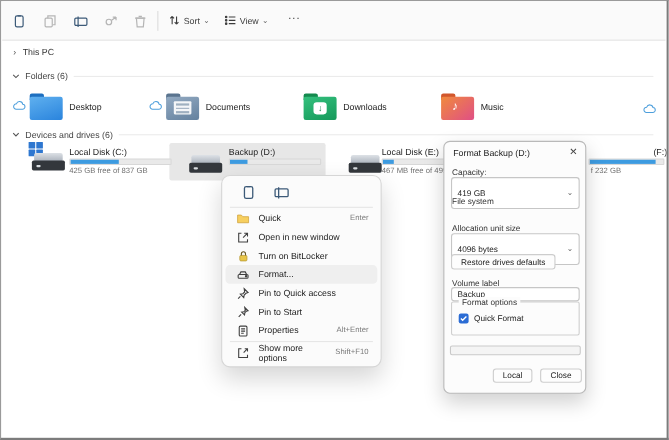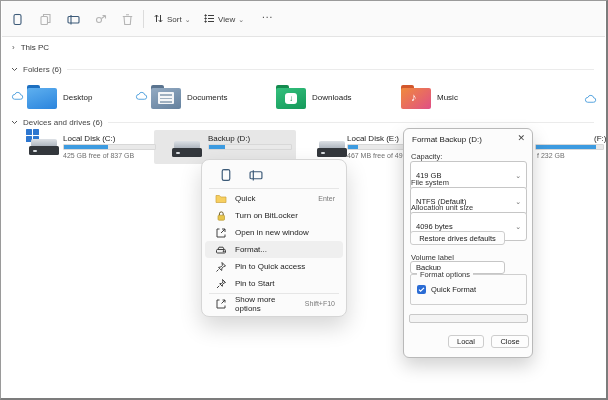--- a/index.html
+++ b/index.html
@@ -72,21 +72,21 @@
   
   .dialog{position:absolute;left:402px;top:127px;width:130px;height:230px;background:#fcfcfc;border:1px solid #b9b9b9;
     border-radius:6px;box-shadow:0 8px 18px rgba(0,0,0,.18);z-index:30;}
   .dtitle{position:absolute;left:8px;top:6px;font-size:8px;color:#1b1b1b;}
   .dclose{position:absolute;right:7px;top:4px;font-size:9px;color:#444;cursor:default;}
   .dlab{position:absolute;left:7px;font-size:7.5px;color:#333;}
   .dd{position:absolute;left:6px;width:117px;height:29px;background:#fff;border:1px solid #c6c6c6;border-radius:3px;
     font-size:7.5px;color:#222;display:flex;align-items:center;justify-content:space-between;padding:0 5px;}
   .dbtn{position:absolute;background:#fdfdfd;border:1px solid #cdcdcd;border-radius:3px;font-size:7.5px;color:#222;
     display:flex;align-items:center;justify-content:center;}
-  .dinput{position:absolute;left:6px;width:95px;height:13px;background:#fff;border:1px solid #c6c6c6;border-radius:3px;
+  .dinput{position:absolute;left:6px;width:117px;height:13px;background:#fff;border:1px solid #c6c6c6;border-radius:3px;
     font-size:7.5px;color:#222;padding:0 5px;font-family:"Liberation Sans",sans-serif;}
   .group{position:absolute;left:6px;top:145px;width:117px;height:31px;border:1px solid #cfcfcf;border-radius:2px;}
   .group .glab{position:absolute;left:6px;top:-5px;background:#fcfcfc;padding:0 3px;font-size:7.5px;color:#333;}
   .cbrow{position:absolute;left:6px;top:10px;display:flex;align-items:flex-end;gap:5px;font-size:7.5px;color:#222;}
   .cbox{width:9px;height:9px;background:#2b6cd4;border-radius:2px;display:flex;align-items:center;justify-content:center;}
   .progress{position:absolute;left:5px;top:185px;width:119px;height:9px;background:#f4f4f4;border:1px solid #c9c9c9;border-radius:2px;overflow:hidden;}
   .progress .fill{height:100%;background:#3d9be0;}
 </style>
 </head>
 <body>
@@ -296,38 +296,38 @@
         <svg width="12" height="12" viewBox="0 0 12 12">
             <path d="M1 2.5h3.4L5.8 4H11v5.5H1z" fill="#f7cf5f" stroke="#cfa33c" stroke-width="0.7"></path>
           </svg>
         </span>
       <span>Quick</span>
       <span class="short">Enter</span>
     </div>
 
     <div class="mitem">
       <span class="micon">
+        <svg width="12" height="12" viewBox="0 0 12 12" fill="none" stroke="#404040" stroke-width="1">
+          <path d="M4.5 2H2v8h8V7.5"></path>
+            <path d="M7 2h3v3M10 2L6 6"></path>
+        </svg>
+        </span>
+      <span>Open in new window</span>
+    </div>
+
+    <div class="mitem">
+      <span class="micon">
         <svg width="12" height="12" viewBox="0 0 12 12" fill="none" stroke="#6b5a24" stroke-width="1">
           <rect x="3" y="5.2" width="6.5" height="5" rx="1" fill="#e9c64a" stroke="#b79a33" stroke-width="0.7"></rect>
           <path d="M4.4 5.2V3.8a1.9 1.9 0 0 1 3.8 0v1.4"></path>
         </svg>
         </span>
       <span>Turn on BitLocker</span>
     </div>
 
-    <div class="mitem">
-      <span class="micon">
-        <svg width="12" height="12" viewBox="0 0 12 12" fill="none" stroke="#404040" stroke-width="1">
-          <path d="M4.5 2H2v8h8V7.5"></path>
-            <path d="M7 2h3v3M10 2L6 6"></path>
-        </svg>
-        </span>
-      <span>Open in new window</span>
-    </div>
-
     <div class="mitem hl">
       <span class="micon">
         <svg width="12" height="12" viewBox="0 0 12 12" fill="none" stroke="#404040" stroke-width="1">
           <path d="M2.8 5.5L4 3.2h4l1.2 2.3"></path>
             <rect x="1.5" y="5.5" width="9" height="3.5" rx="1"></rect>
             <circle cx="8.7" cy="7.2" r="0.6" fill="#404040"></circle>
         </svg>
         </span>
       <span>Format...</span>
     </div>
@@ -345,20 +345,30 @@
     <div class="mitem">
       <span class="micon">
         <svg width="12" height="12" viewBox="0 0 12 12" fill="none" stroke="#404040" stroke-width="1">
           <path d="M7.5 1.5l3 3-1.6.5-1.3 1.3-.3 2-2.6-2.6 2-.3 1.3-1.3z"></path>
             <path d="M4.2 7.8L2 10"></path>
         </svg>
         </span>
       <span>Pin to Start</span>
     </div>
 
+    <div class="mitem">
+      <span class="micon">
+        <svg width="12" height="12" viewBox="0 0 12 12" fill="none" stroke="#404040" stroke-width="1">
+          <rect x="2.5" y="1.5" width="7" height="9" rx="1"></rect>
+            <path d="M4.2 4h3.6M4.2 6h3.6M4.2 8h2.4"></path>
+        </svg>
+        </span>
+      <span>Properties</span>
+      <span class="short">Alt+Enter</span>
+    </div>
 
     <div class="msep"></div>
 
     <div class="mitem">
       <span class="micon">
         <svg width="12" height="12" viewBox="0 0 12 12" fill="none" stroke="#404040" stroke-width="1">
           <path d="M4.5 2H2v8h8V7.5"></path>
             <path d="M6.5 5.5L10 2M7.5 2H10v2.5"></path>
         </svg>
         </span>
@@ -371,24 +381,20 @@
     <span class="dtitle">Format Backup (D:)</span>
     <span class="dclose">✕</span>
 
     <span class="dlab" style="top:23px">Capacity:</span>
     <div class="dd" style="top:32px">
       <span>419 GB</span>
       <span class="chev">⌄</span>
     </div>
 
     <span class="dlab" style="top:49px">File system</span>
-    <div class="dd" style="top:58px">
-      <span>NTFS (Default)</span>
-      <span class="chev">⌄</span>
-    </div>
 
     <span class="dlab" style="top:74px">Allocation unit size</span>
     <div class="dd" style="top:83px">
       <span>4096 bytes</span>
       <span class="chev">⌄</span>
     </div>
 
     <div class="dbtn" style="left:6px;top:102px;width:95px;height:14px">
       <span>Restore drives defaults</span>
     </div>

